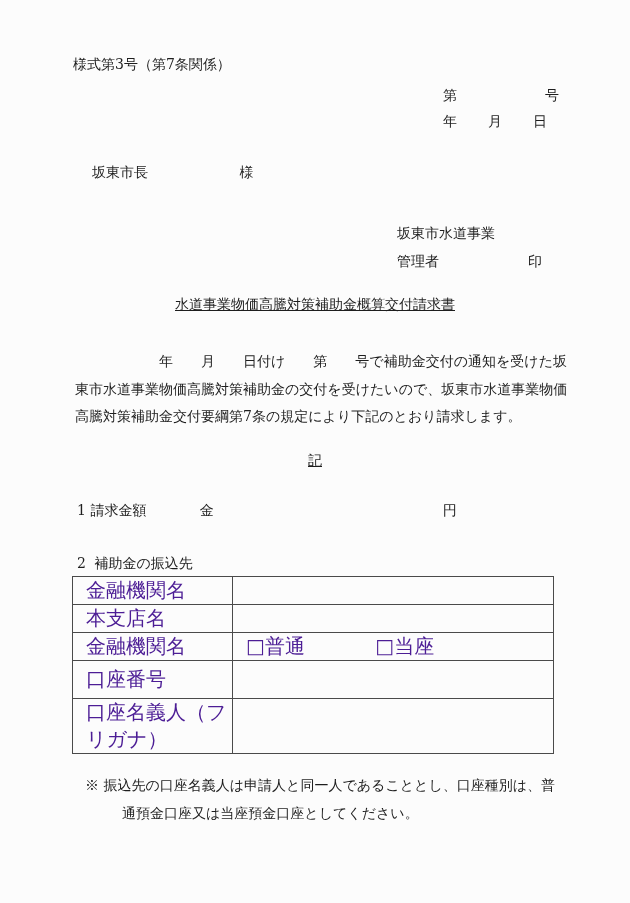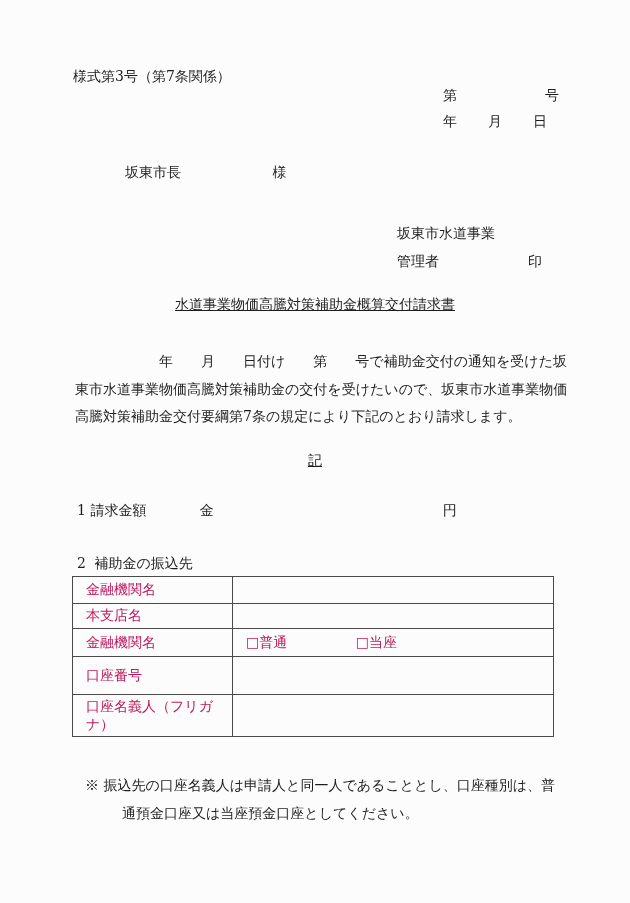--- a/index.html
+++ b/index.html
@@ -32,22 +32,22 @@
     width: 145px;
     line-height: 28px;
   }
   .bank-table {
     position: absolute;
     left: 72px;
     top: 576px;
     width: 481px;
     border-collapse: collapse;
     table-layout: fixed;
-    font-size: 14px;
-    color: #be185d;
+    font-size: 20px;
+    color: #4c1d95;
   }
   .bank-table td {
     border: 1px solid #4a4a4a;
     padding: 0 0 0 13px;
     vertical-align: middle;
   }
   .bank-table col.c1 { width: 160px; }
   .bank-table col.c2 { width: 321px; }
   .note {
     position: absolute;
@@ -61,34 +61,34 @@
     margin-top: 40px;
   }
   .fill-blank { display: inline-block; }
   .cb { display: inline-block; text-align: center; }
 </style>
 </head>
 <body>
 
 <div class="page">
 
-  <div class="abs" style="left:73px; top:68px;">様式第3号（第7条関係）</div>
+  <div class="abs" style="left:73px; top:56px;">様式第3号（第7条関係）</div>
 
   <div class="abs flex-between" style="left:443px; top:87px; width:116px;">
     <span>第</span>
     <span>号</span>
   </div>
 
   <div class="abs flex-between" style="left:443px; top:113px; width:104px;">
     <span>年</span>
     <span>月</span>
     <span>日</span>
   </div>
 
-  <div class="abs" style="left:92px; top:164px;margin-left:33px;">
+  <div class="abs" style="left:92px; top:164px;">
     <span>坂東市長</span>
     <span style="margin-left:87px;">様</span>
   </div>
 
   <div class="sender-block">
     <div>坂東市水道事業</div>
     <div class="flex-between">
       <span>管理者</span>
       <span>印</span>
     </div>

